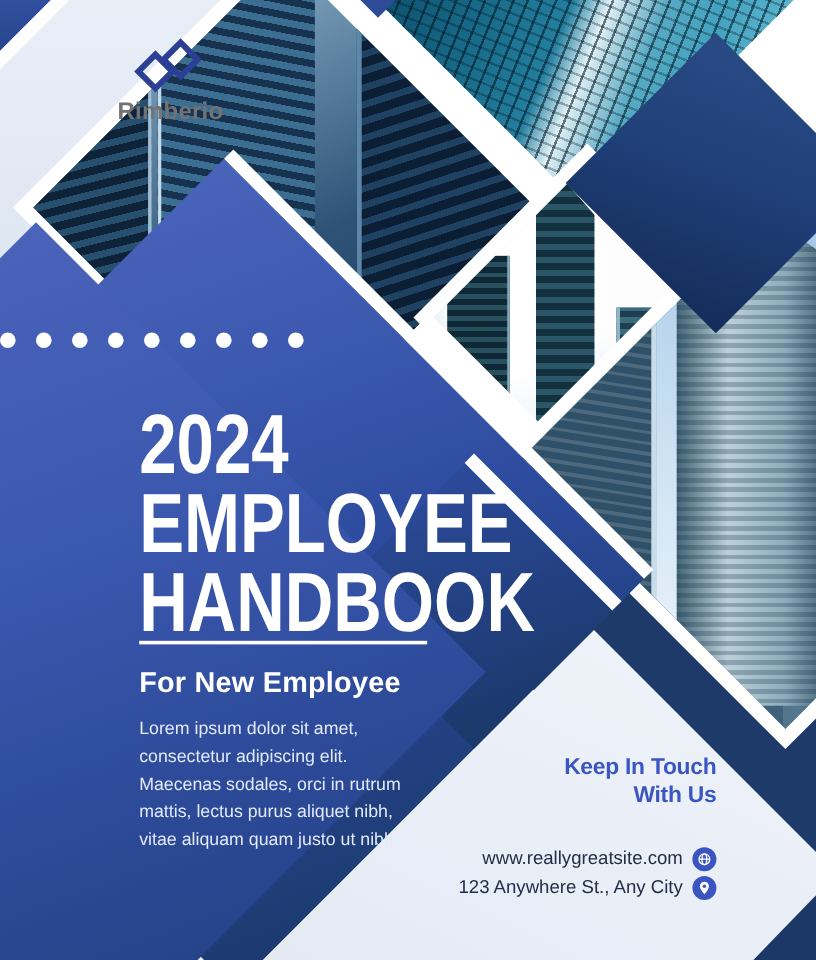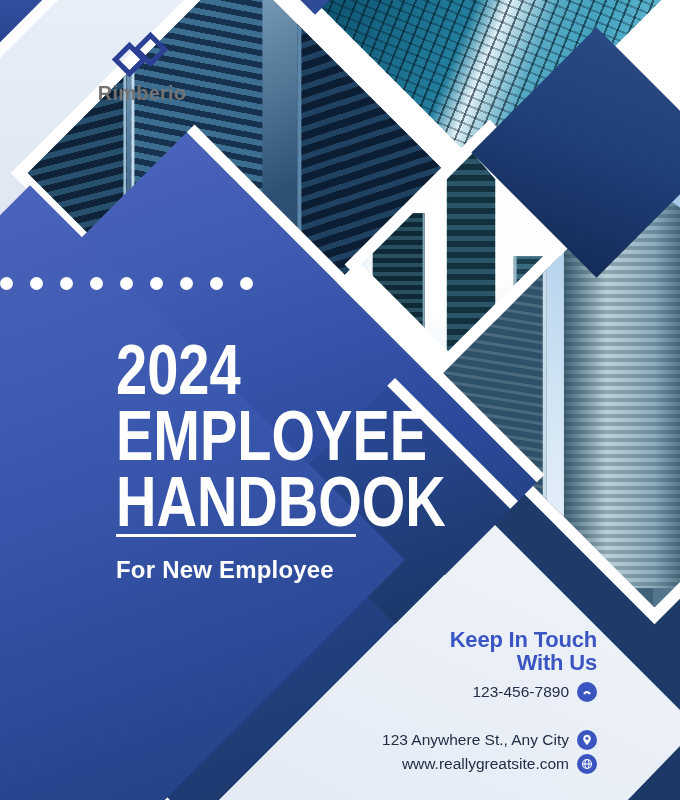--- a/index.html
+++ b/index.html
@@ -88,27 +88,27 @@
   .dots i { position:absolute; top:0; width:13px; height:13px; border-radius:50%; background:#fff; }
 
   .titleblock { position:absolute; left:116px; top:305px; color:#fff;margin-top:32px; }
   .tl { font-weight:bold; font-size:70px; line-height:66px; letter-spacing:0;
         transform:scaleX(.8); transform-origin:left top; white-space:nowrap; }
   .rule { position:absolute; left:116px; top:534px; width:240px; height:3px; background:#fff; }
   .subtitle { position:absolute; left:116px; top:556px; color:#fff; font-size:24px; font-weight:bold; letter-spacing:.2px; }
   .bodytext { position:absolute; left:116px; top:597px; width:230px; color:#e3eafb; font-size:14.8px; line-height:23px; }
 
   .kit { position:absolute; right:83px; top:628px; text-align:right; color:#3b56c2;
-         font-size:22px; font-weight:bold; line-height:23px; letter-spacing:-.2px; }
+         font-size:19px; font-weight:bold; line-height:23px; letter-spacing:-.2px; }
   .crow { position:absolute; right:83px; height:20px; display:flex; align-items:center; gap:8px; }
   .crow .txt { font-size:15.5px; color:#212e46; white-space:nowrap; }
   .cic { width:20px; height:20px; border-radius:50%; background:#3b55c0; flex:0 0 20px;
          display:flex; align-items:center; justify-content:center; }
   .cic svg { display:block; }
-  .r1 { top:682px; } .r2 { top:706px;margin-top:48px; } .r3 { top:730px;justify-content:center; }
+  .r1 { top:682px; } .r2 { top:706px; } .r3 { top:730px;justify-content:center; }
 </style>
 </head>
 <body>
 
 <div id="page">
 
   <div class="dm l1"></div>
   <div class="dm c1"></div>
 
   <div class="dm frame a1">
@@ -174,34 +174,33 @@
 
   <div class="titleblock">
     <div class="tl">2024</div>
     <div class="tl">EMPLOYEE</div>
     <div class="tl">HANDBOOK</div>
   </div>
 
   <div class="rule"></div>
   <div class="subtitle">For New Employee</div>
 
+  <div class="bodytext">
+    <div>Lorem ipsum dolor sit amet,</div>
+    <div>consectetur adipiscing elit.</div>
+    <div>Maecenas sodales, orci in rutrum</div>
+    <div>mattis, lectus purus aliquet nibh,</div>
+    <div>vitae aliquam quam justo ut nibh.</div>
+  </div>
 
   <div class="kit">
     <div>Keep In Touch</div>
     <div>With Us</div>
   </div>
 
-  <div class="crow r1">
-    <span class="txt">123-456-7890</span>
-    <span class="cic">
-      <svg width="14" height="14" viewBox="0 0 20 20">
-        <path d="M4.6 12.2 C6.4 7.2 13.6 7.2 15.4 12.2 L12.8 13.9 C11.8 11.2 8.2 11.2 7.2 13.9 Z" fill="#fff"></path>
-      </svg>
-    </span>
-  </div>
 
   <div class="crow r2">
     <span class="txt">www.reallygreatsite.com</span>
     <span class="cic">
       <svg width="14" height="14" viewBox="0 0 20 20" fill="none" stroke="#fff" stroke-width="1.6">
         <circle cx="10" cy="10" r="6.4"></circle>
         <ellipse cx="10" cy="10" rx="2.8" ry="6.4"></ellipse>
         <line x1="3.6" y1="10" x2="16.4" y2="10"></line>
       </svg>
     </span>

